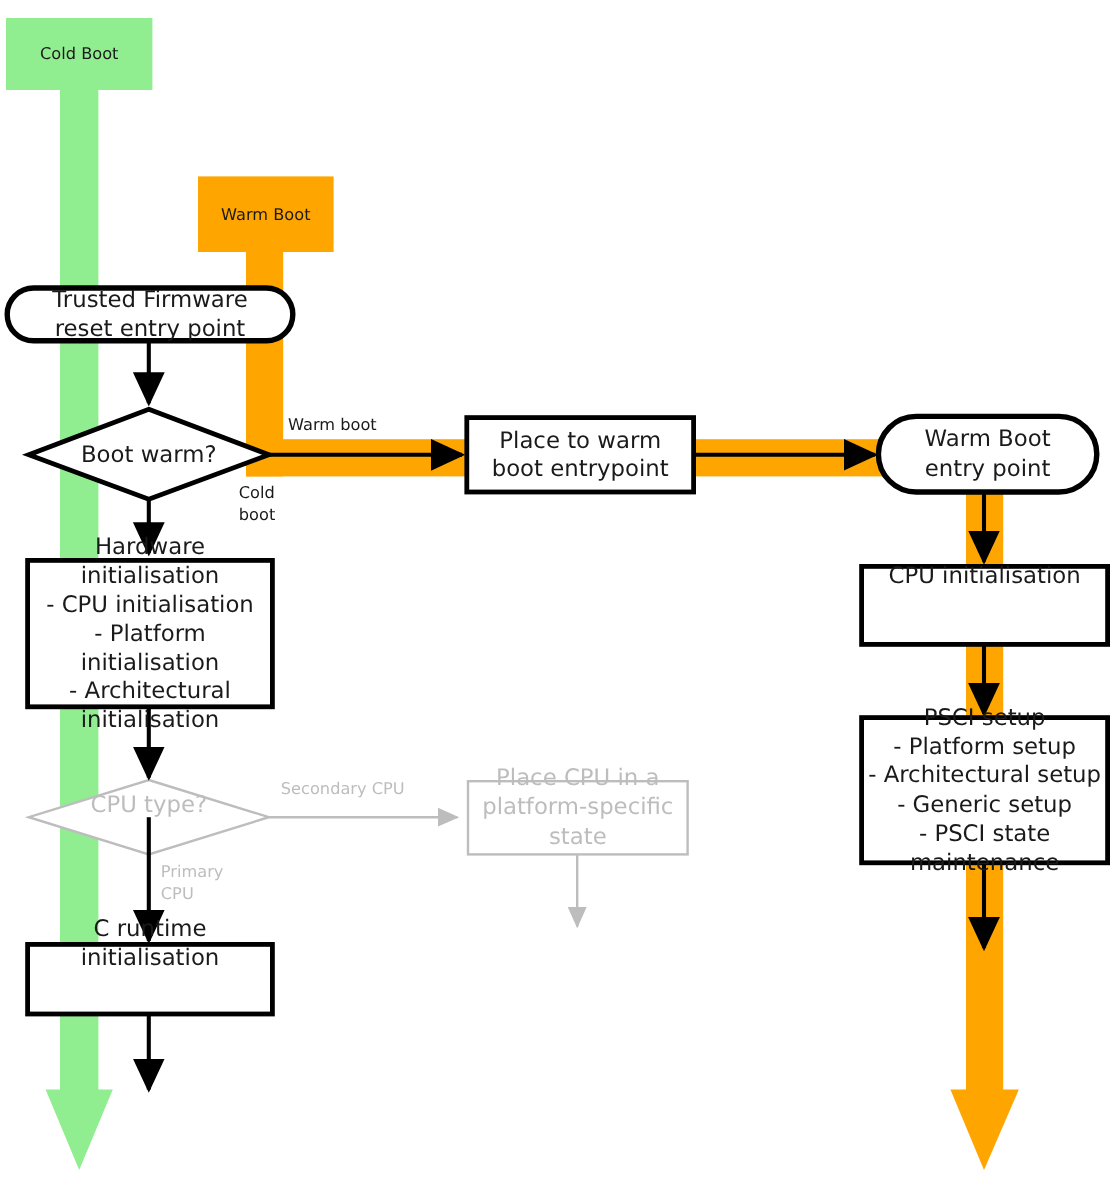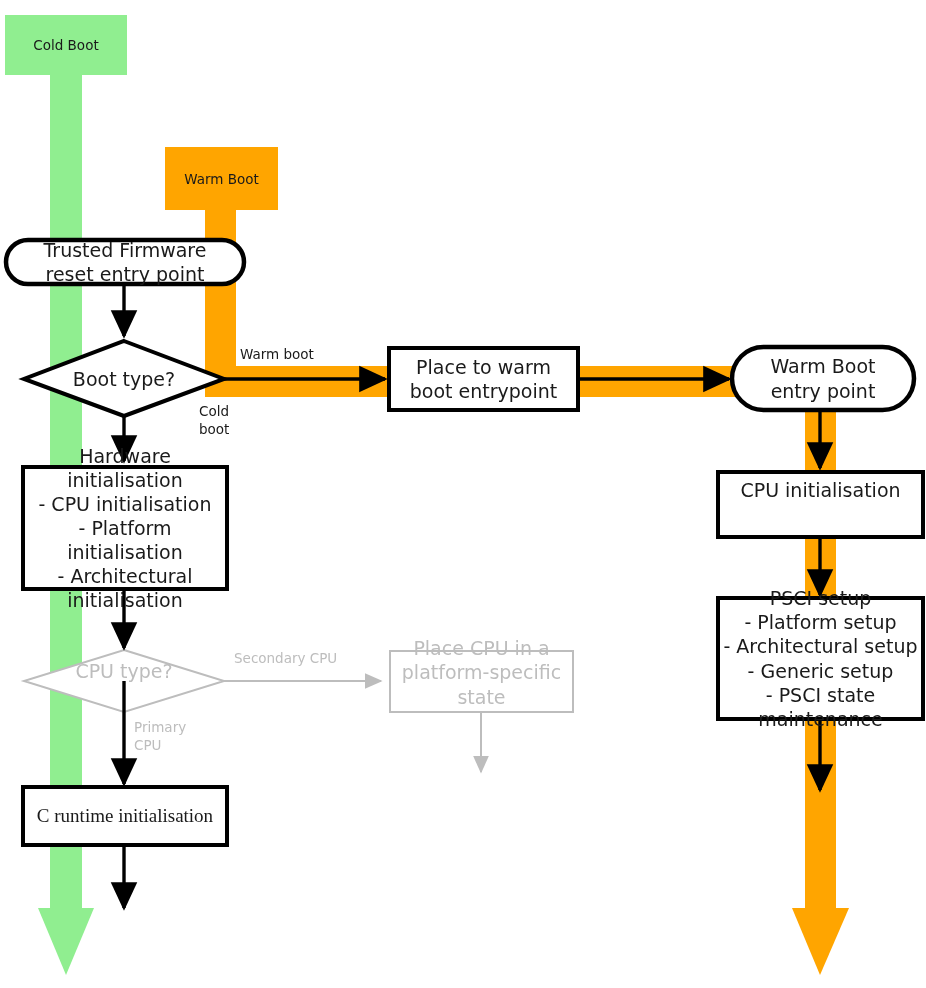--- a/index.html
+++ b/index.html
@@ -130,41 +130,41 @@
     <rect x="718" y="598" width="205" height="121" fill="#ffffff" stroke="#000000" stroke-width="4"></rect>
   </svg>
 
   <div class="band-label" style="left:5px; top:15px; width:122px; height:60px;">Cold Boot</div>
 
   <div class="band-label" style="left:165px; top:147px; width:113px; height:63px;">Warm Boot</div>
 
   <div class="node-text" style="left:6px; top:240px; width:238px; height:44px;">Trusted Firmware
 reset entry point</div>
 
-  <div class="node-text" style="left:44px; top:361px; width:160px; height:36px;">Boot type?</div>
+  <div class="node-text" style="left:44px; top:361px; width:160px; height:36px;">Boot warm?</div>
 
   <div class="node-text" style="left:23px; top:467px; width:204px; height:122px;">Hardware initialisation
 - CPU initialisation
 - Platform initialisation
 - Architectural initialisation</div>
 
   <div class="node-text dim" style="left:44px; top:653px; width:160px; height:36px;">CPU type?</div>
 
   <div class="node-text dim" style="left:390px; top:651px; width:183px; height:43px;">Place CPU in a
 platform-specific state</div>
 
-  <div class="node-text" style="left:23px; top:787px; width:204px; height:58px;font-family:Liberation Serif, serif;">C runtime initialisation</div>
+  <div class="node-text" style="left:23px; top:757px; width:204px; height:58px;">C runtime initialisation</div>
 
   <div class="node-text" style="left:389px; top:348px; width:189px; height:62px;">Place to warm
 boot entrypoint</div>
 
   <div class="node-text" style="left:732px; top:347px; width:182px; height:63px;">Warm Boot
 entry point</div>
 
-  <div class="node-text" style="left:718px; top:458px; width:205px; height:65px;">CPU initialisation</div>
+  <div class="node-text" style="left:718px; top:448px; width:205px; height:65px;">CPU initialisation</div>
 
   <div class="node-text" style="left:718px; top:598px; width:205px; height:121px;">PSCI setup
 - Platform setup
 - Architectural setup
 - Generic setup
 - PSCI state maintenance</div>
 
   <div class="edge-label" style="left:240px; top:346px;">Warm boot</div>
 
   <div class="edge-label" style="left:159px; top:403px;margin-left:40px;">Cold

